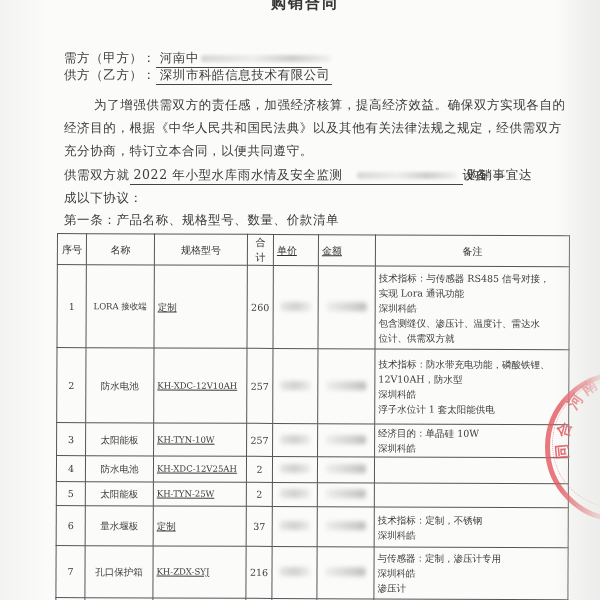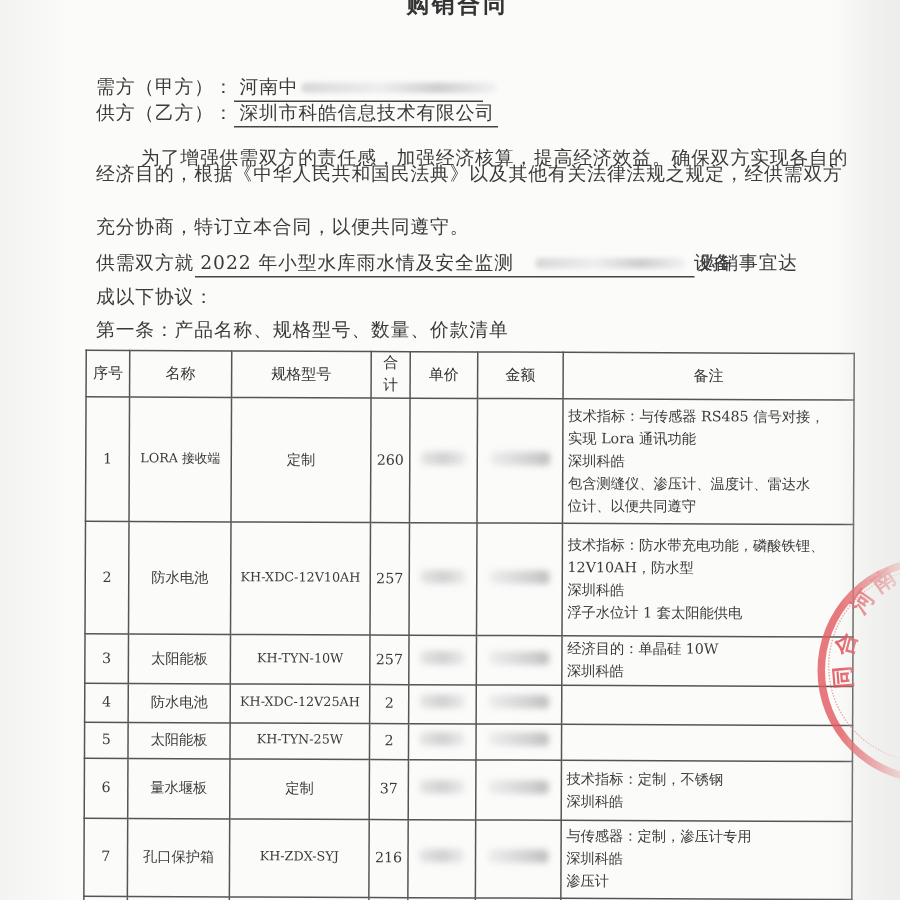--- a/index.html
+++ b/index.html
@@ -15,21 +15,21 @@
   .uline { border-bottom:1px solid #444; padding:0 2px 0 4px; display:inline-block; }
   .blur { display:inline-block; height:7px; background:linear-gradient(90deg,#d8d8d8,#eeeeee 40%,#cfcfcf 70%,#f2f2f2); filter:blur(1.5px); vertical-align:middle; border-radius:3px; }
 
   table.goods { position:absolute; left:57px; top:233px; width:512px; border-collapse:collapse; table-layout:fixed; transform:rotate(0.25deg); transform-origin:left top; }
   table.goods td, table.goods th {
     border:1px solid #555; font-size:9.5px; color:#3b3b3b; font-weight:normal;
     padding:0 3px; vertical-align:middle; overflow:hidden; line-height:15px;
   }
   table.goods th { font-size:10px; color:#333; }
   .c { text-align:center; }
-  .l { text-align:center; }
+  .l { text-align:left;text-decoration:underline; }
   .remark { text-align:left; padding:1px 3px !important; line-height:15px; }
   .mono { font-family:"DejaVu Serif", serif; font-size:8.5px !important; }
   .priceblur { display:inline-block; width:30px; height:9px; background:linear-gradient(90deg,#e6e6e6,#d0d0d0 50%,#ececec); filter:blur(2px); border-radius:3px; }
   .amountblur { display:inline-block; width:40px; height:9px; background:linear-gradient(90deg,#eeeeee,#cfcfcf 70%,#bdbdbd); filter:blur(2px); border-radius:3px; }
 
   .stamp { position:absolute; left:545px; top:372px; width:140px; height:140px; border-radius:50%; border:5px solid #e2585e; opacity:0.8; }
   .stamp-inner { position:absolute; left:552px; top:380px; width:126px; height:126px; border-radius:50%; border:1.5px dotted #e56a70; opacity:0.6; }
   .stamp-txt { position:absolute; color:#e04f57; font-weight:bold; font-size:15px; opacity:0.85; }
   .rightfade { position:absolute; right:0; top:0; width:40px; height:600px; background:linear-gradient(90deg,rgba(245,245,243,0),rgba(236,236,234,0.8)); pointer-events:none; }
 </style>
@@ -42,21 +42,21 @@
 
 <div class="line" style="left:64px;top:50px;">
   <span>需方（甲方）：</span><span class="uline" style="width:160px;"><span>河南中</span><span class="blur" style="width:130px;margin-left:2px;"></span></span>
 </div>
 
 <div class="line" style="left:64px;top:67px;">
   <span>供方（乙方）：</span><span class="uline">深圳市科皓信息技术有限公司</span>
 </div>
 
 <div class="line" style="left:94px;top:97px;">为了增强供需双方的责任感，加强经济核算，提高经济效益。确保双方实现各自的</div>
-<div class="line" style="left:64px;top:108px;">经济目的，根据《中华人民共和国民法典》以及其他有关法律法规之规定，经供需双方</div>
+<div class="line" style="left:64px;top:120px;">经济目的，根据《中华人民共和国民法典》以及其他有关法律法规之规定，经供需双方</div>
 <div class="line" style="left:64px;top:143px;text-align:center;">充分协商，特订立本合同，以便共同遵守。</div>
 
 <div class="line" style="left:64px;top:167px;text-align:center;">
   <span>供需双方就</span><span class="uline" style="width:327px;"><span>2022 年小型水库雨水情及安全监测</span><span class="blur" style="width:100px;margin:0 6px 0 14px;"></span><span>设备</span></span><span style="margin-left:4px;">购销事宜达</span>
 </div>
 <div class="line" style="left:64px;top:190px;">成以下协议：</div>
 <div class="line" style="left:64px;top:212px;">第一条：产品名称、规格型号、数量、价款清单</div>
 
 <table class="goods">
   <colgroup>
@@ -85,21 +85,21 @@
       <td class="c mono">LORA 接收端</td>
       <td class="l">定制</td>
       <td class="c">260</td>
       <td class="c"><span class="priceblur"></span></td>
       <td class="c"><span class="amountblur"></span></td>
       <td class="remark">
         <div>技术指标：与传感器 RS485 信号对接，</div>
         <div>实现 Lora 通讯功能</div>
         <div>深圳科皓</div>
         <div>包含测缝仪、渗压计、温度计、雷达水</div>
-        <div>位计、以便共同遵守</div>
+        <div>位计、供需双方就</div>
       </td>
     </tr>
     <tr style="height:75px;">
       <td class="c">2</td>
       <td class="c">防水电池</td>
       <td class="l mono">KH-XDC-12V10AH</td>
       <td class="c">257</td>
       <td class="c"><span class="priceblur"></span></td>
       <td class="c"><span class="amountblur"></span></td>
       <td class="remark">

